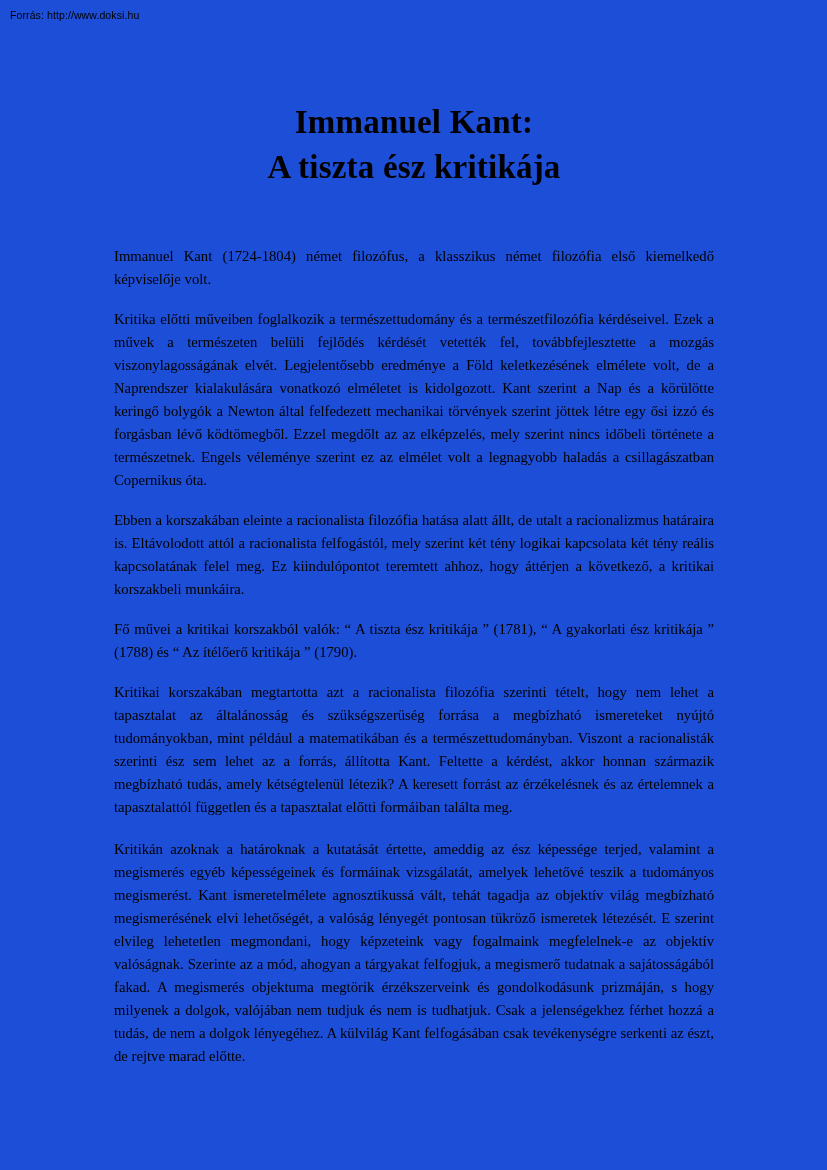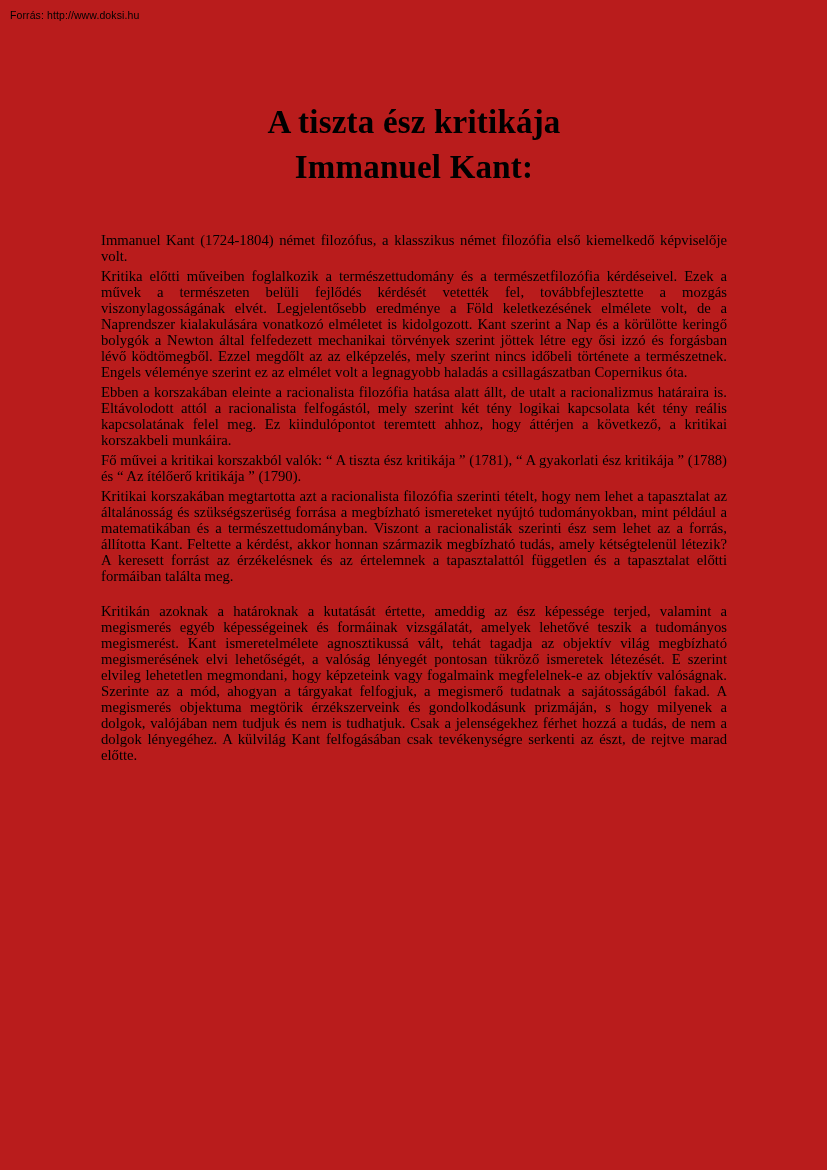--- a/index.html
+++ b/index.html
@@ -14,21 +14,21 @@
     position: relative;
     overflow: hidden;
     font-family: "Liberation Serif", "DejaVu Serif", serif;
     color: #000000;
     -webkit-font-smoothing: antialiased;
   }
 
   .page {
     position: absolute;
     inset: 0;
-    background: #b91c1c;
+    background: #1d4ed8;
   }
 
   
   .source-header {
     position: absolute;
     top: 9px;
     left: 10px;
     font-family: "Liberation Sans", "DejaVu Sans", sans-serif;
     font-size: 10.5px;
     line-height: 13px;
@@ -56,45 +56,45 @@
 
   
   .body-col {
     position: absolute;
     top: 228px;
     left: 97px;
     width: 634px;
   }
   .para {
     font-size: 14.7px;
-    line-height: 16px;
+    line-height: 23px;
     text-align: justify;
     text-justify: inter-word;
-    margin: 4px;
+    margin: 17px;
     hyphens: none;
     color: #000000;
   }
   .para.gap-before {
     margin-top: 19.3px;
   }
   
   .para.truncated {
     text-align: justify;
   }
 </style>
 </head>
 <body>
 
 <div class="page">
 
   <div class="source-header">Forrás: http://www.doksi.hu</div>
 
   <div class="title-block">
+    <div class="title-line">Immanuel Kant:</div>
     <div class="title-line">A tiszta ész kritikája</div>
-    <div class="title-line">Immanuel Kant:</div>
   </div>
 
   <div class="body-col">
     <p class="para">Immanuel Kant (1724-1804) német filozófus, a klasszikus német filozófia első kiemelkedő képviselője volt.</p>
     <p class="para">Kritika előtti műveiben foglalkozik a természettudomány és a természetfilozófia kérdéseivel. Ezek a művek a természeten belüli fejlődés kérdését vetették fel, továbbfejlesztette a mozgás viszonylagosságának elvét. Legjelentősebb eredménye a Föld keletkezésének elmélete volt, de a Naprendszer kialakulására vonatkozó elméletet is kidolgozott. Kant szerint a Nap és a körülötte keringő bolygók a Newton által felfedezett mechanikai törvények szerint jöttek létre egy ősi izzó és forgásban lévő ködtömegből. Ezzel megdőlt az az elképzelés, mely szerint nincs időbeli története a természetnek. Engels véleménye szerint ez az elmélet volt a legnagyobb haladás a csillagászatban Copernikus óta.</p>
     <p class="para">Ebben a korszakában eleinte a racionalista filozófia hatása alatt állt, de utalt a racionalizmus határaira is. Eltávolodott attól a racionalista felfogástól, mely szerint két tény logikai kapcsolata két tény reális kapcsolatának felel meg. Ez kiindulópontot teremtett ahhoz, hogy áttérjen a következő, a kritikai korszakbeli munkáira.</p>
     <p class="para">Fő művei a kritikai korszakból valók: “ A tiszta ész kritikája ” (1781), “ A gyakorlati ész kritikája ” (1788) és “ Az ítélőerő kritikája ” (1790).</p>
     <p class="para">Kritikai korszakában megtartotta azt a racionalista filozófia szerinti tételt, hogy nem lehet a tapasztalat az általánosság és szükségszerüség forrása a megbízható ismereteket nyújtó tudományokban, mint például a matematikában és a természettudományban. Viszont a racionalisták szerinti ész sem lehet az a forrás, állította Kant. Feltette a kérdést, akkor honnan származik megbízható tudás, amely kétségtelenül létezik? A keresett forrást az érzékelésnek és az értelemnek a tapasztalattól független és a tapasztalat előtti formáiban találta meg.</p>
     <p class="para gap-before">Kritikán azoknak a határoknak a kutatását értette, ameddig az ész képessége terjed, valamint a megismerés egyéb képességeinek és formáinak vizsgálatát, amelyek lehetővé teszik a tudományos megismerést. Kant ismeretelmélete agnosztikussá vált, tehát tagadja az objektív világ megbízható megismerésének elvi lehetőségét, a valóság lényegét pontosan tükröző ismeretek létezését. E szerint elvileg lehetetlen megmondani, hogy képzeteink vagy fogalmaink megfelelnek-e az objektív valóságnak. Szerinte az a mód, ahogyan a tárgyakat felfogjuk, a megismerő tudatnak a sajátosságából fakad. A megismerés objektuma megtörik érzékszerveink és gondolkodásunk prizmáján, s hogy milyenek a dolgok, valójában nem tudjuk és nem is tudhatjuk. Csak a jelenségekhez férhet hozzá a tudás, de nem a dolgok lényegéhez. A külvilág Kant felfogásában csak tevékenységre serkenti az észt, de rejtve marad előtte.</p>
   </div>

